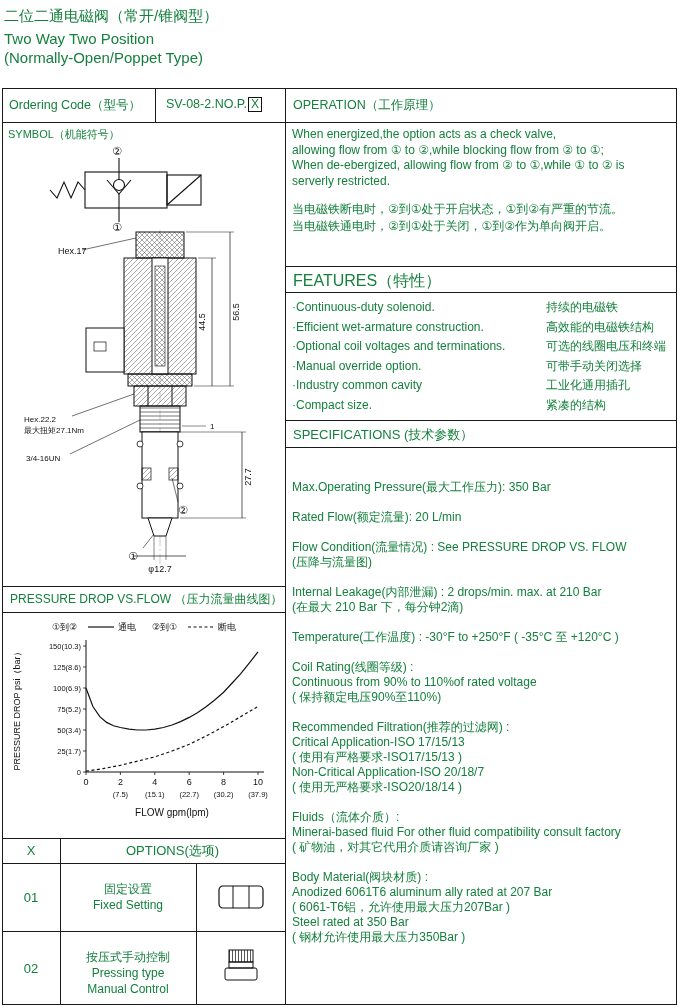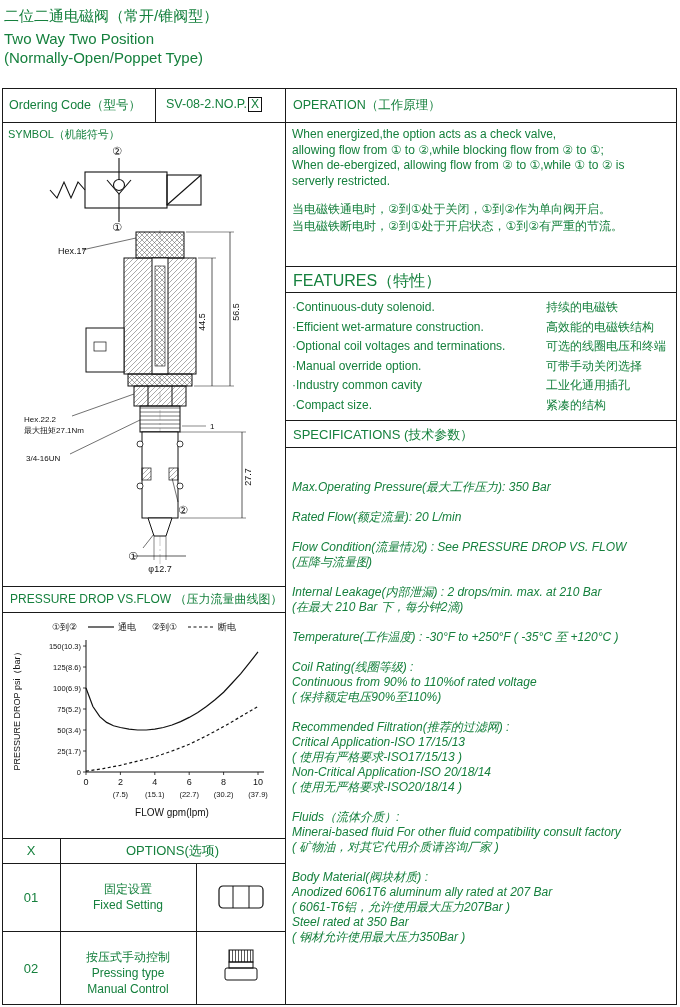--- a/index.html
+++ b/index.html
@@ -12,21 +12,21 @@
   .t15{font-size:15px;}
   .h-cell{font-size:12.5px;}
   .small{font-size:11px;}
   .xbox{display:inline-block;border:1px solid #111;padding:0 2px;line-height:13px;font-size:12px;margin-left:1px;}
   .op-text{position:absolute;left:292px;top:127px;width:384px;font-size:12px;line-height:15.5px;}
   .op-zh{position:absolute;left:292px;top:201px;width:384px;font-size:12px;line-height:17px;}
   .features-list{position:absolute;left:292px;top:299px;width:384px;}
   .feat-row{display:flex;align-items:baseline;height:19.5px;font-size:12px;}
   .feat-en{width:254px;}
   .feat-zh{flex:1;}
-  .specs{position:absolute;left:292px;top:480px;width:386px;font-size:12px;line-height:15px;font-style:italic;}
+  .specs{position:absolute;left:292px;top:480px;width:386px;font-size:12px;line-height:15px;}
   .spec-block{margin-bottom:15px;}
   .opt-cell{display:flex;align-items:center;justify-content:center;font-size:13px;}
   .opt-text{flex-direction:column;font-size:12px;line-height:16px;text-align:center;}
   svg text{font-family:"Liberation Sans","DejaVu Sans",sans-serif;}
 </style>
 </head>
 <body>
 
 <div class="page">
 
@@ -222,22 +222,22 @@
     </svg>
   </div>
 
   <div class="op-text">
       <div>When energized,the option acts as a check valve,</div>
       <div>allowing flow from ① to ②,while blocking flow from ② to ①;</div>
       <div>When de-ebergized, allowing flow from ② to ①,while ① to ② is</div>
       <div>serverly restricted.</div>
     </div>
   <div class="op-zh">
+      <div>当电磁铁断电时，②到①处于开启状态，①到②有严重的节流。</div>
       <div>当电磁铁通电时，②到①处于关闭，①到②作为单向阀开启。</div>
-      <div>当电磁铁断电时，②到①处于开启状态，①到②有严重的节流。</div>
     </div>
 
   <div class="abs" style="left:293px;top:271px;font-size:16px;">FEATURES（特性）</div>
   <div class="features-list">
     <div class="feat-row">
         <span class="feat-en">·Continuous-duty  solenoid.</span>
         <span class="feat-zh">持续的电磁铁</span>
       </div>
     <div class="feat-row">
         <span class="feat-en">·Efficient wet-armature construction.</span>
@@ -282,21 +282,21 @@
       </div>
     <div class="spec-block">
         <div>Coil Rating(线圈等级) :</div>
         <div>Continuous from 90% to 110%of rated voltage</div>
         <div>( 保持额定电压90%至110%)</div>
       </div>
     <div class="spec-block">
         <div>Recommended Filtration(推荐的过滤网) :</div>
         <div>Critical Application-ISO 17/15/13</div>
         <div>( 使用有严格要求-ISO17/15/13 )</div>
-        <div>Non-Critical Application-ISO 20/18/14</div>
+        <div>Non-Critical Application-ISO 20/18/7</div>
         <div>( 使用无严格要求-ISO20/18/14 )</div>
       </div>
     <div class="spec-block">
         <div>Fluids（流体介质）:</div>
         <div>Minerai-based fluid For other  fluid compatibility consult  factory</div>
         <div>( 矿物油，对其它代用介质请咨询厂家 )</div>
       </div>
     <div class="spec-block">
         <div>Body Material(阀块材质) :</div>
         <div>Anodized 6061T6 aluminum ally rated at 207 Bar</div>

